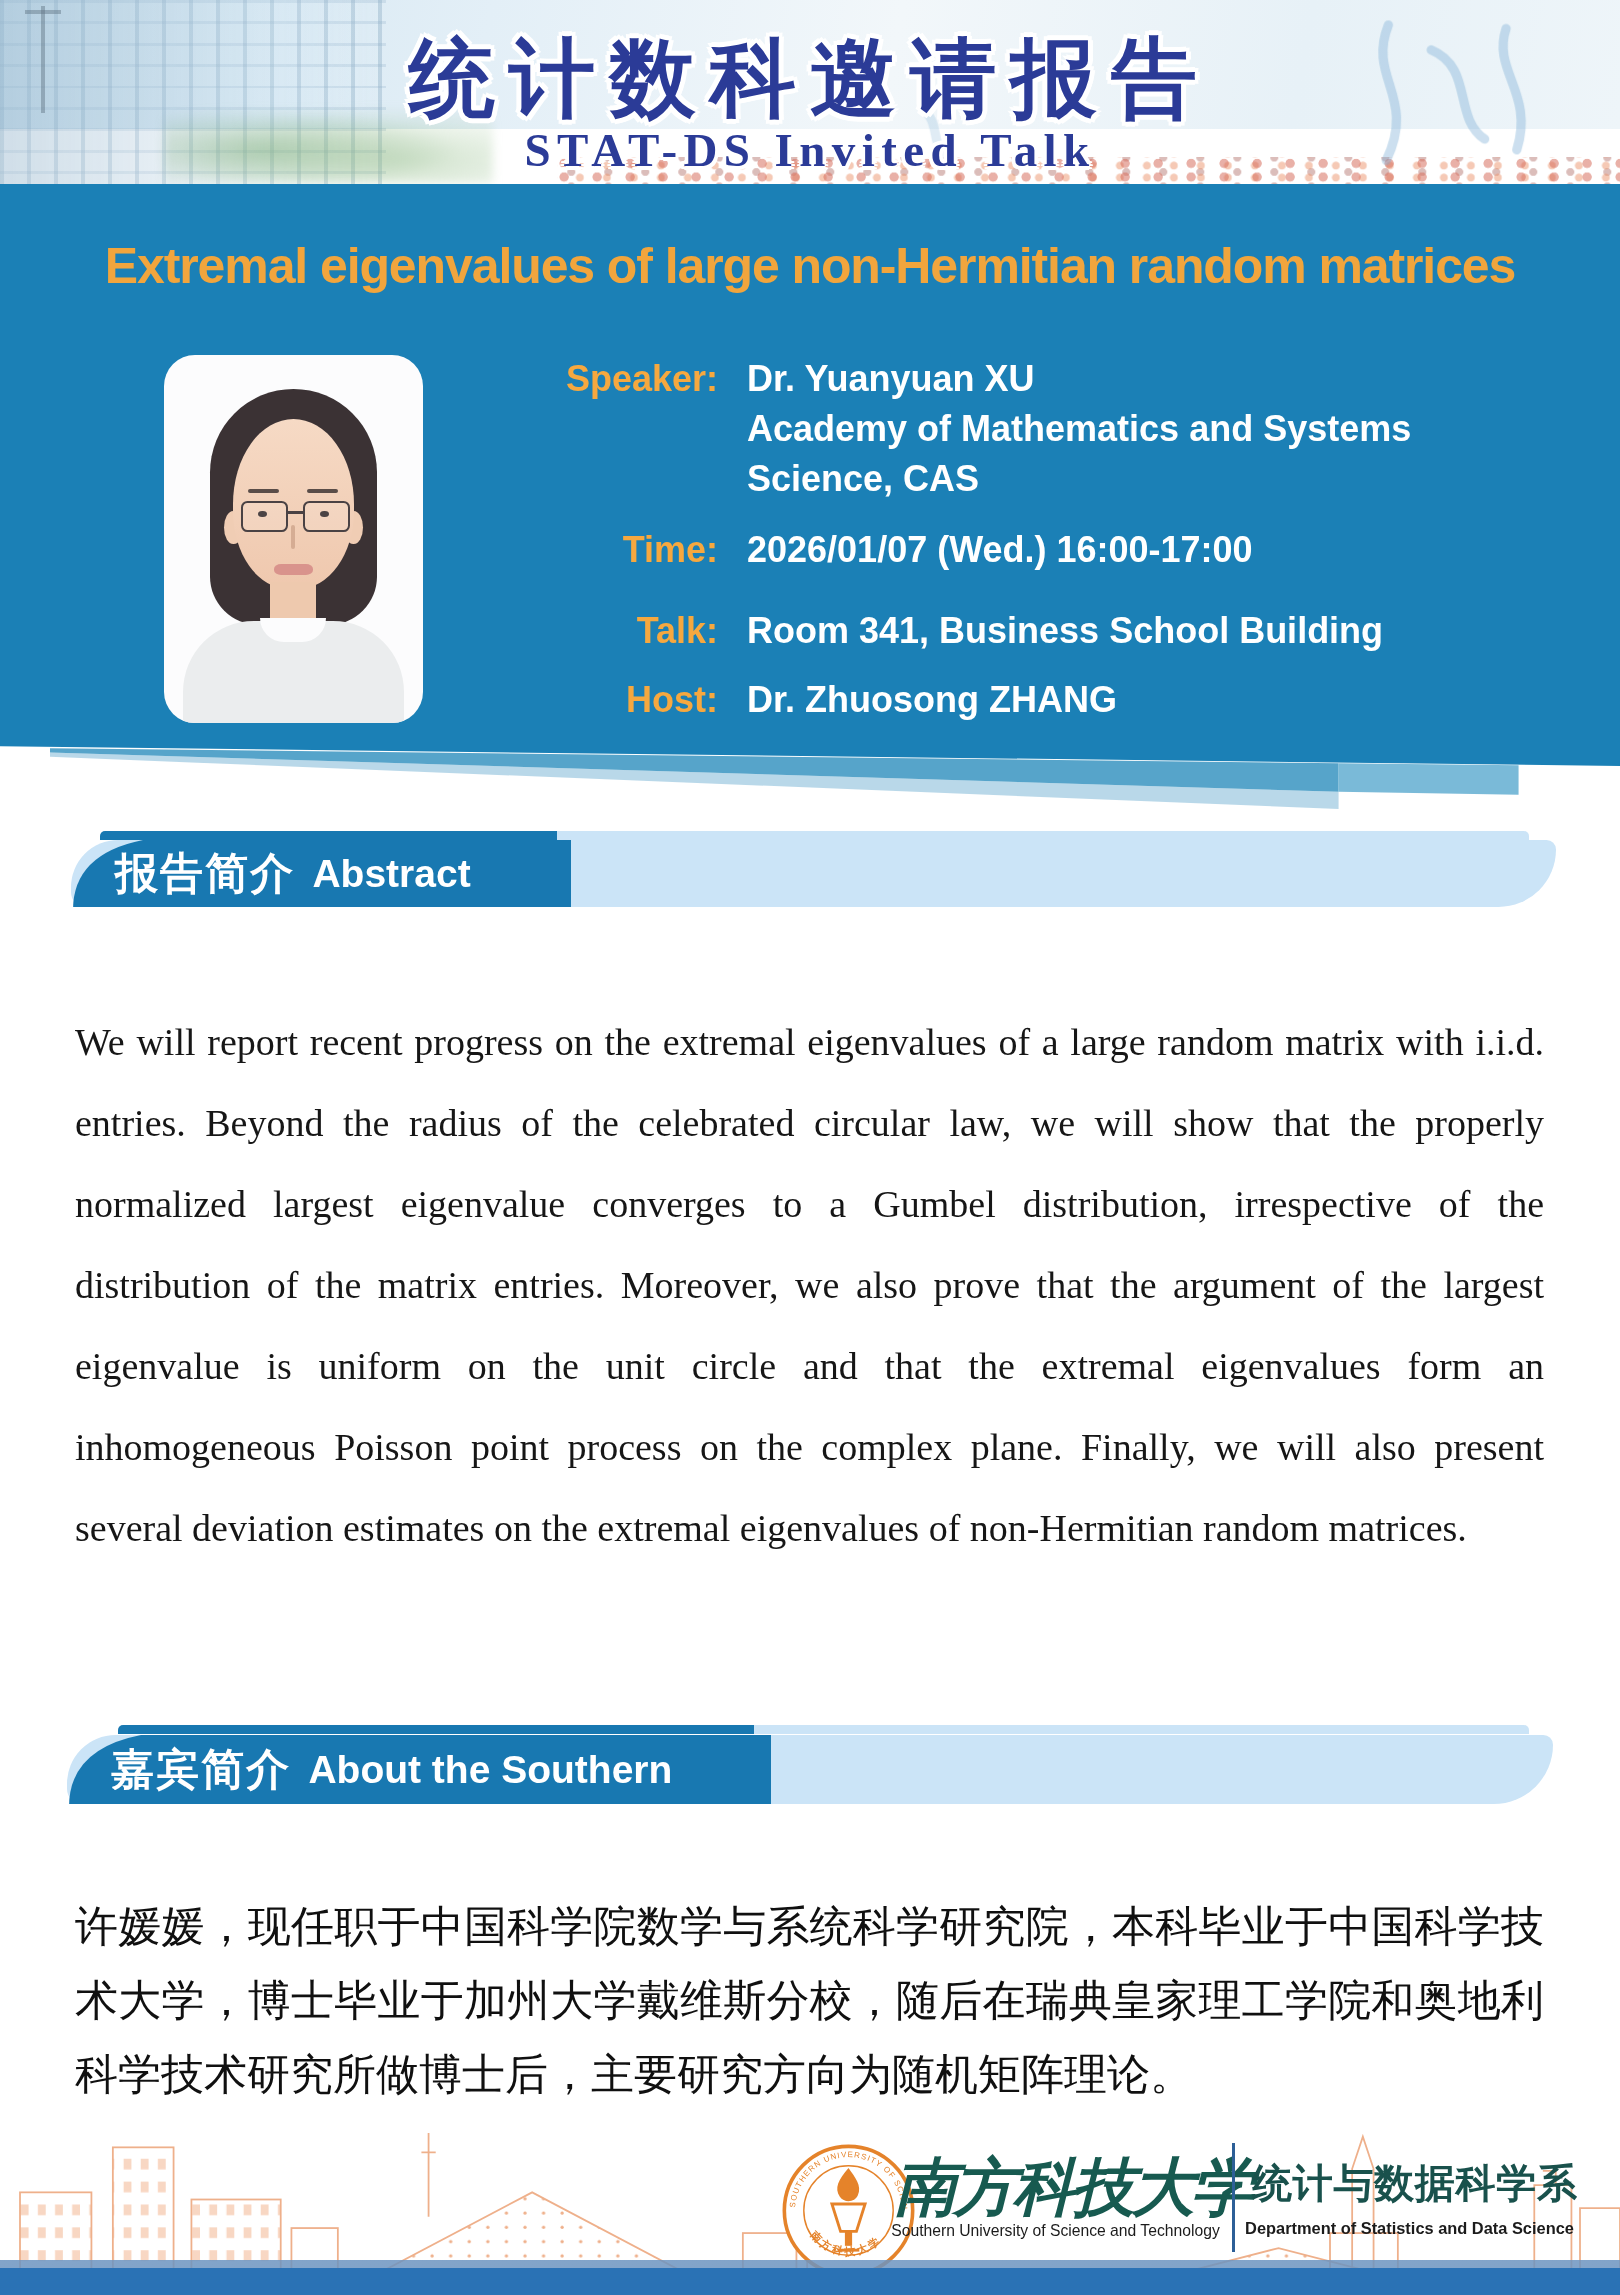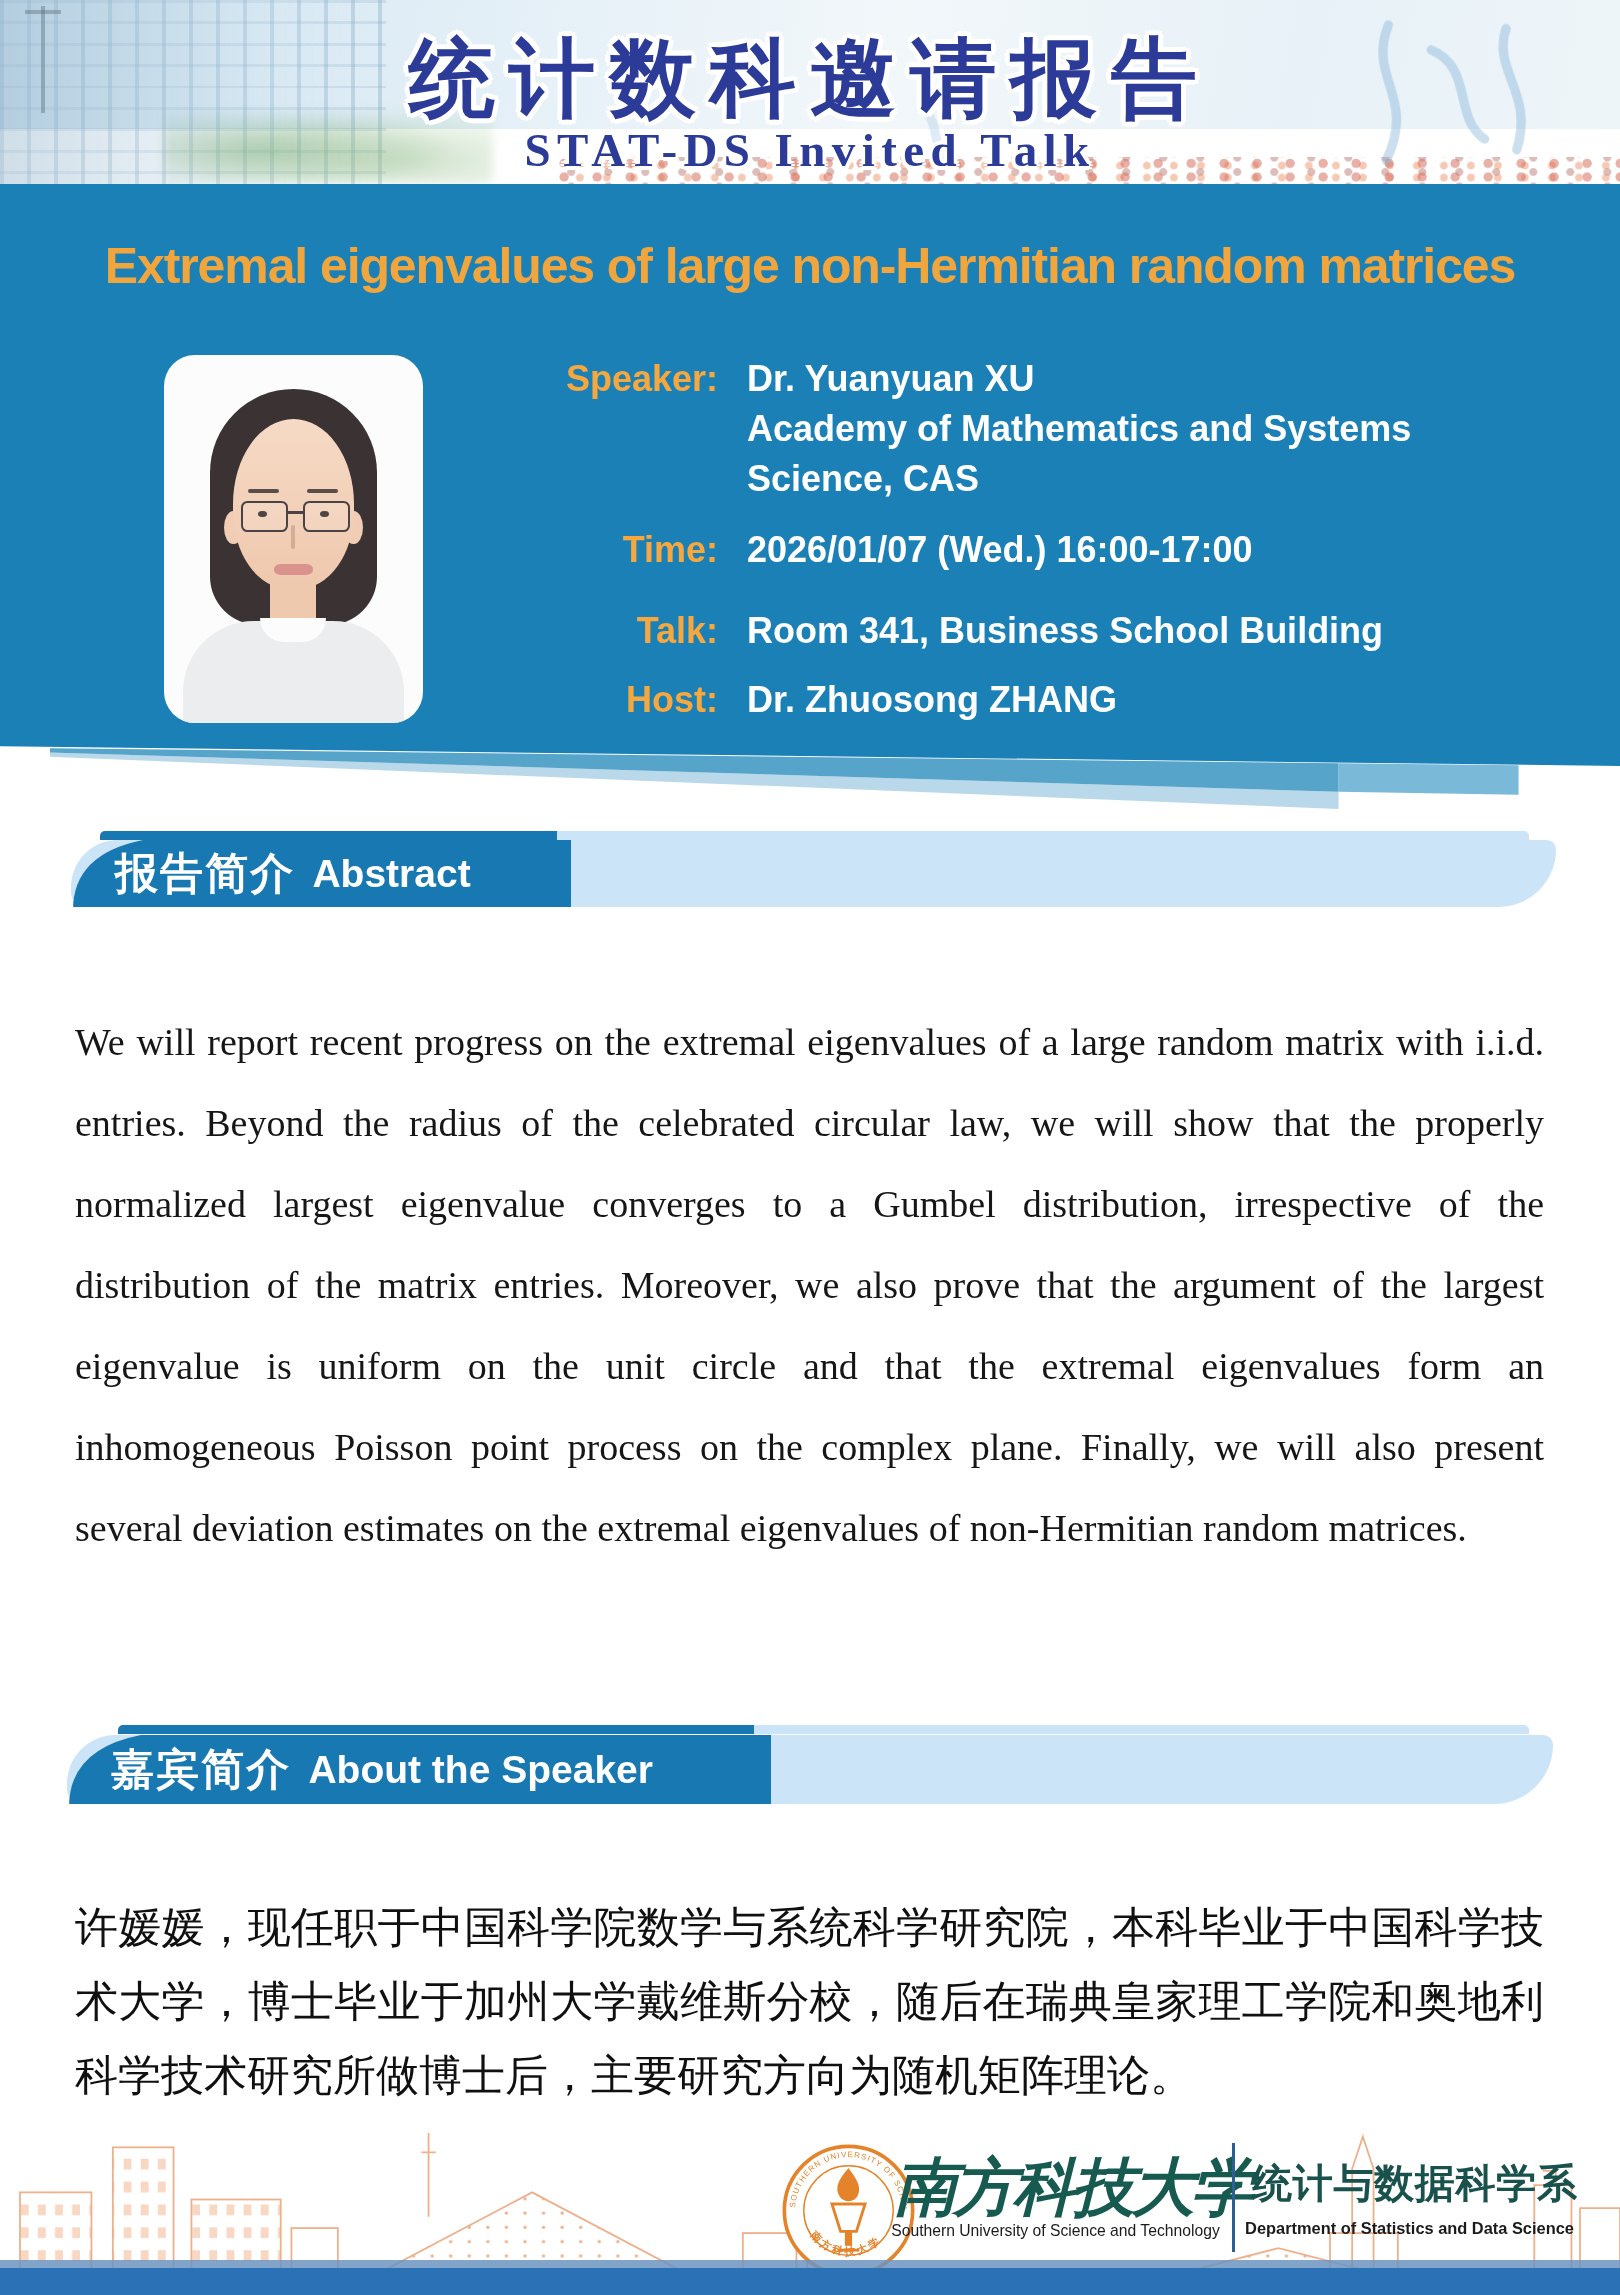--- a/index.html
+++ b/index.html
@@ -88,21 +88,21 @@
   .badge.b1{width:500px;clip-path:path("M 72 0 H 700 Q 668 50 636 94 H 30 Q 2 94 2 70 Q 2 14 72 0 Z");}
   .badge.b2{width:704px;clip-path:path("M 74 0 H 985 Q 952 52 918 97 H 30 Q 2 97 2 72 Q 2 14 74 0 Z");}
   .badge .zh{font-size:43px;font-weight:bold;color:#fff;letter-spacing:2.1px;white-space:nowrap;}
   .badge .en{font-size:39px;font-weight:bold;color:#fff;white-space:nowrap;}
 
   
   .abstract-text{position:absolute;left:75px;top:964px;width:1469px;
       font-family:"Liberation Serif",serif;font-size:38px;line-height:81px;
       text-align:justify;color:#161616;}
   .bio-text{position:absolute;left:75px;top:1847px;width:1469px;
-      font-family:Liberation Sans, sans-serif;font-size:43px;line-height:74px;
+      font-family:Liberation Serif, serif;font-size:43px;line-height:74px;
       text-align:justify;color:#101010;}
 
   
   .skyline{position:absolute;left:0;top:2108px;width:1620px;height:188px;}
   .seal{position:absolute;left:780px;top:2142px;width:137px;height:137px;}
   .uni-zh{position:absolute;left:894px;top:2145px;width:326px;text-align:center;white-space:nowrap;
       font-family:"Liberation Serif",serif;font-style:italic;font-weight:bold;
       font-size:63px;letter-spacing:-3.6px;color:#175a50;}
   .uni-en{position:absolute;left:886px;top:2222px;width:339px;text-align:center;white-space:nowrap;
       font-size:15.7px;color:#1b1b1b;}
@@ -192,21 +192,21 @@
       <span class="zh">报告简介</span>
       <span class="en">Abstract</span>
     </div>
   </div>
   <p class="abstract-text">We will report recent progress on the extremal eigenvalues of a large random matrix with i.i.d. entries. Beyond the radius of the celebrated circular law, we will show that the properly normalized largest eigenvalue converges to a Gumbel distribution, irrespective of the distribution of the matrix entries. Moreover, we also prove that the argument of the largest eigenvalue is uniform on the unit circle and that the extremal eigenvalues form an inhomogeneous Poisson point process on the complex plane. Finally, we will also present several deviation estimates on the extremal eigenvalues of non-Hermitian random matrices.</p>
 
   <div class="bar-accent a2"></div>
   <div class="bar speaker">
     <div class="badge b2">
       <span class="zh">嘉宾简介</span>
-      <span class="en">About the Speaker</span>
+      <span class="en">About the Southern</span>
     </div>
   </div>
   <p class="bio-text">许媛媛，现任职于中国科学院数学与系统科学研究院，本科毕业于中国科学技术大学，博士毕业于加州大学戴维斯分校，随后在瑞典皇家理工学院和奥地利科学技术研究所做博士后，主要研究方向为随机矩阵理论。</p>
 
   <svg class="skyline" viewBox="0 0 2268 263">
     <defs>
       <pattern id="win" width="24" height="32" patternUnits="userSpaceOnUse">
         <rect x="5" y="7" width="11" height="15" fill="#f2b38c" opacity="0.55"></rect>
       </pattern>
       <pattern id="dots" width="26" height="20" patternUnits="userSpaceOnUse">

